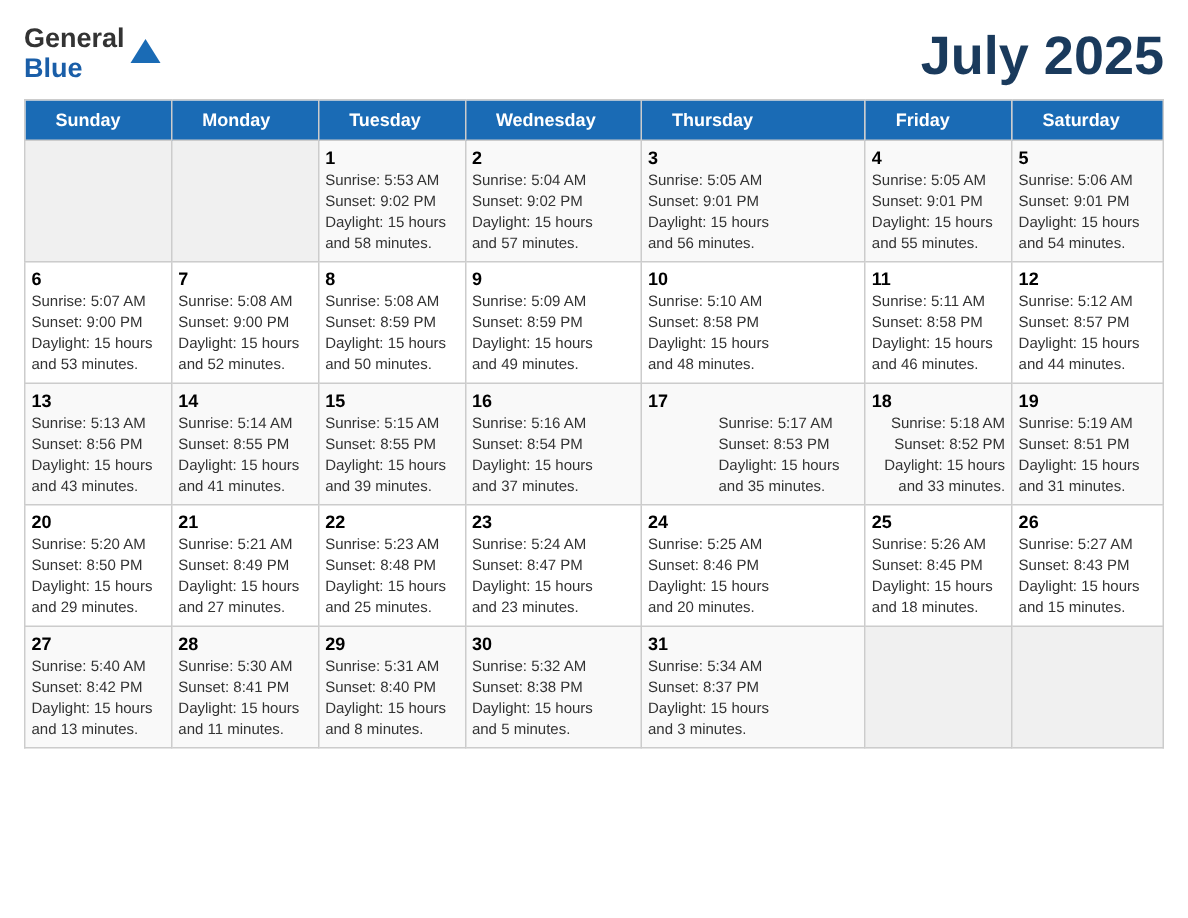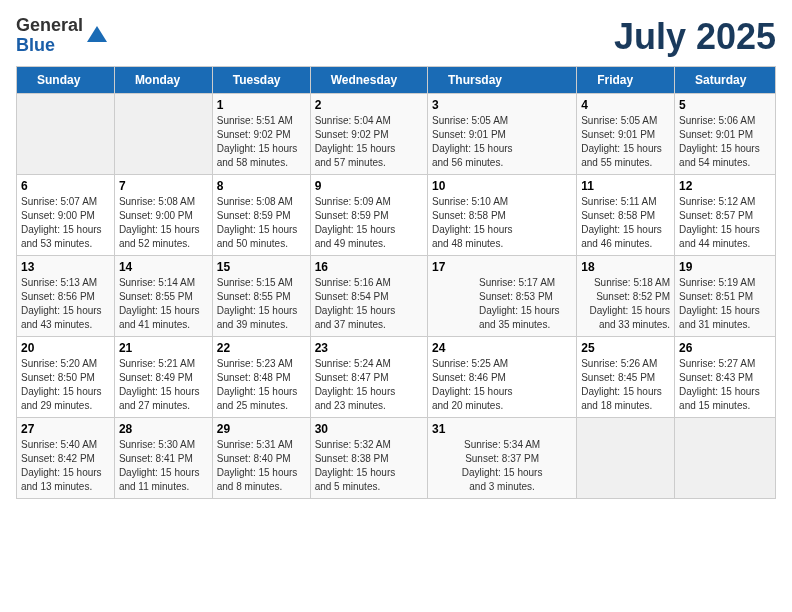--- a/index.html
+++ b/index.html
@@ -119,21 +119,21 @@
         <th>Friday</th>
         <th>Saturday</th>
       </tr>
   </thead>
   <tbody id="calendar-body">
   <tr>
         <td class="empty-cell"></td>
         <td class="empty-cell"></td>
         <td>
           <span class="day-num">1</span>
-          <div class="day-info" style="white-space: pre-line;">Sunrise: 5:51 AM
+          <div class="day-info" style="white-space: pre-line;">Sunrise: 5:53 AM
 Sunset: 9:02 PM
 Daylight: 15 hours
 and 58 minutes.</div>
         </td>
         <td>
           <span class="day-num">2</span>
           <div class="day-info" style="white-space: pre-line;">Sunrise: 5:04 AM
 Sunset: 9:02 PM
 Daylight: 15 hours
 and 57 minutes.</div>
@@ -337,21 +337,21 @@
         </td>
         <td>
           <span class="day-num">30</span>
           <div class="day-info" style="white-space: pre-line;">Sunrise: 5:32 AM
 Sunset: 8:38 PM
 Daylight: 15 hours
 and 5 minutes.</div>
         </td>
         <td>
           <span class="day-num">31</span>
-          <div class="day-info" style="white-space: pre-line; text-align: center;">Sunrise: 5:34 AM
+          <div class="day-info" style="white-space: pre-line;">Sunrise: 5:34 AM
 Sunset: 8:37 PM
 Daylight: 15 hours
 and 3 minutes.</div>
         </td>
         <td class="empty-cell"></td>
         <td class="empty-cell"></td>
       </tr>
     </tbody>
 </table>
 

